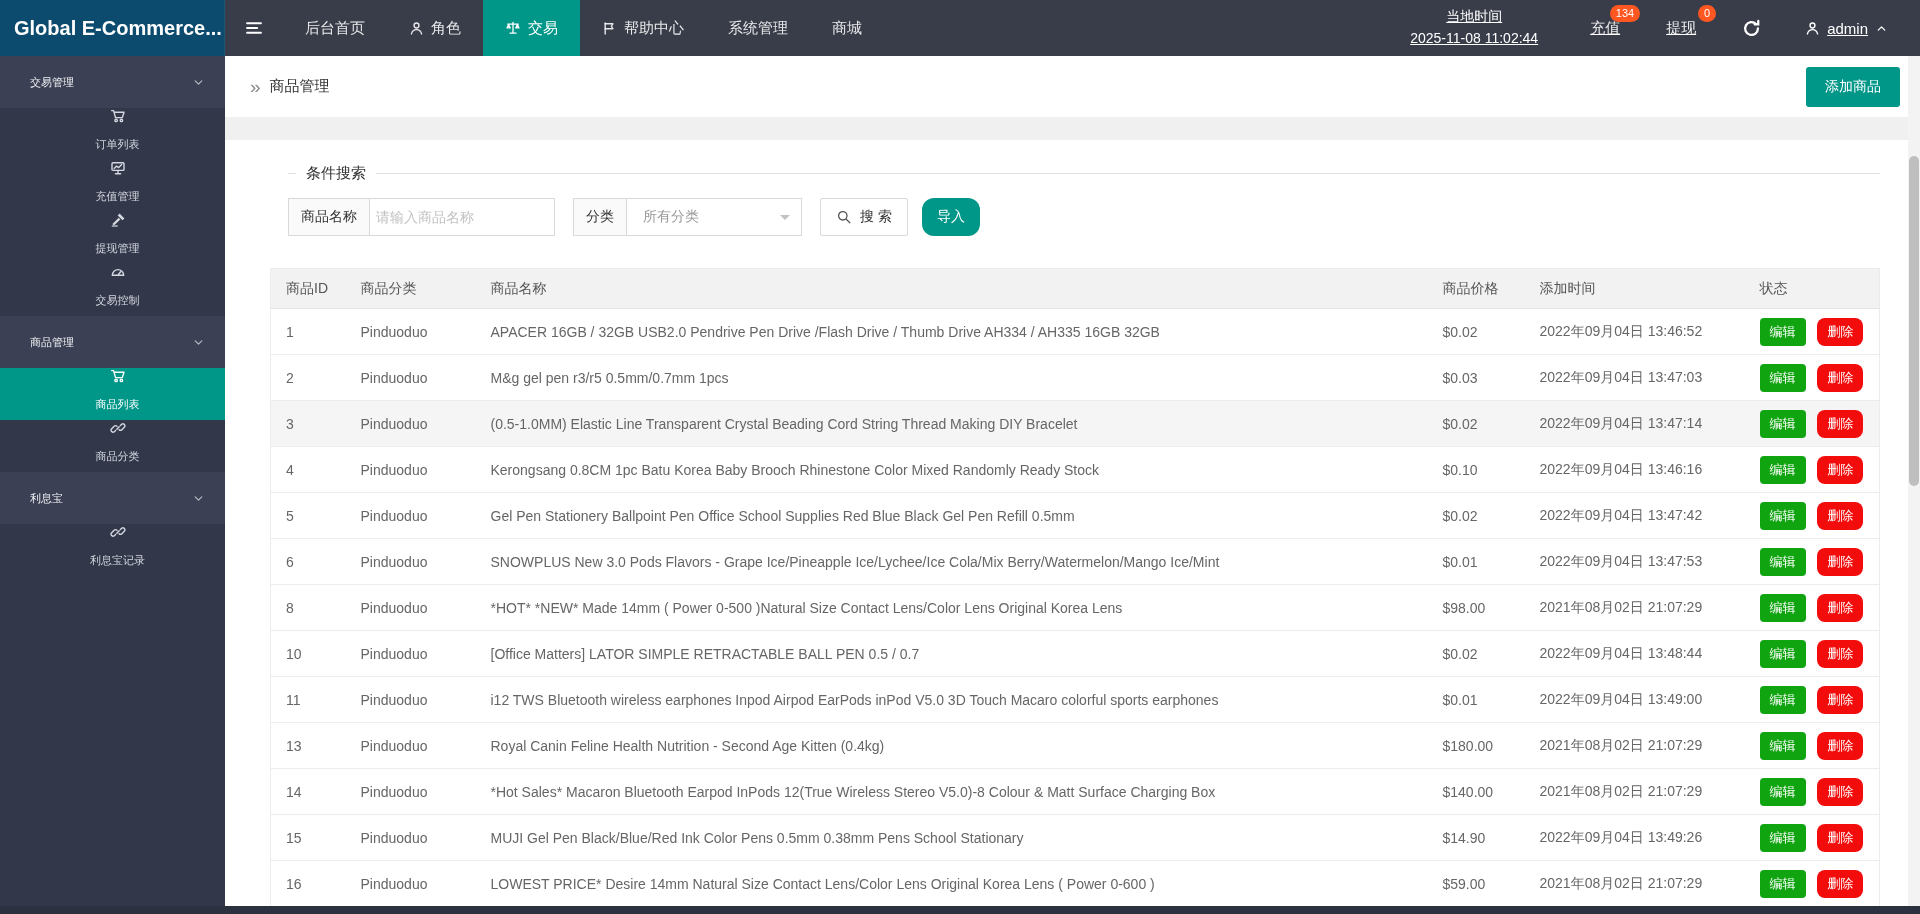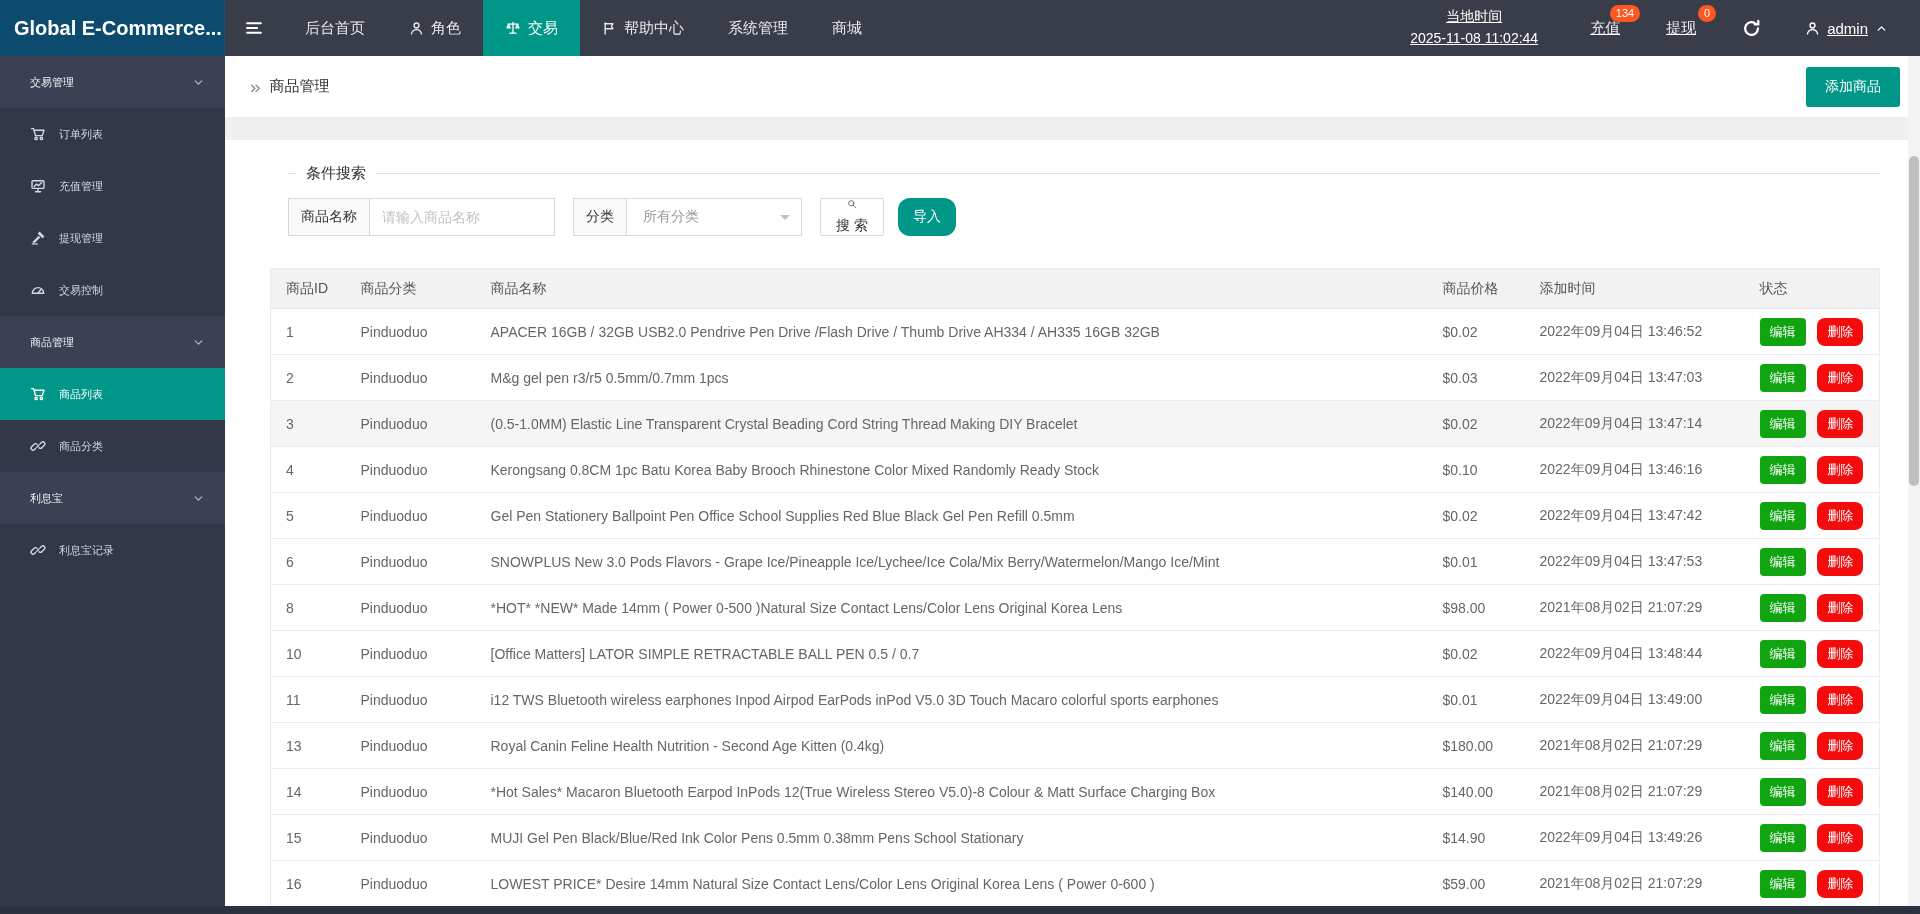--- a/index.html
+++ b/index.html
@@ -21,42 +21,42 @@
   .nav-link { position:relative; font-size:15px; margin-right:46px; cursor:pointer; color:rgba(255,255,255,.92); }
   .badge { position:absolute; top:-14px; right:-20px; background:#FF5722; color:#fff; border-radius:10px; font-size:11px; line-height:1; padding:3px 6px; min-width:18px; text-align:center; }
   .refresh { margin-right:44px; cursor:pointer; display:flex; align-items:center; }
   .user-menu { display:flex; align-items:center; gap:7px; font-size:15px; cursor:pointer; }
   
   .body-wrap { display:flex; height:858px; align-items:stretch; }
   
   .sidebar { width:225px; background:#32374a; flex:0 0 225px; color:#dfe2ea; font-size:11px; }
   .side-item { height:52px; display:flex; align-items:center; padding:0 20px 0 30px; cursor:pointer; position:relative; }
   .side-item.section { background:#3b4054; color:#f2f3f6; }
-  .side-item.leaf { gap:13px; color:#d5d8e0; }
+  .side-item.leaf { gap:13px; color:#d5d8e0;flex-direction:column; }
   .side-item.leaf.active { background:#009688; color:#fff; }
   .side-item .chev { margin-left:auto; opacity:.65; }
   .side-item svg { flex:0 0 auto; }
   
   .main { flex:1; background:#f0f0f1; display:flex; flex-direction:column; min-width:0; }
   .breadcrumb-bar { height:61px; background:#fff; display:flex; align-items:center; padding:0 20px 0 25px; flex:0 0 61px; }
   .bc-icon { color:#8a8a8a; font-size:19px; margin-right:9px; line-height:1; }
   .bc-title { font-size:15px; color:#333; }
   .add-btn { margin-left:auto; background:#009688; color:#fff; border:none; border-radius:3px; height:40px; padding:0 19px; font-size:14px; cursor:pointer; font-family:inherit; }
   .content { background:#fff; margin-top:23px; flex:1; padding:24px 40px 0 45px; overflow:hidden; }
   
   .search-fieldset { border:none; border-top:1px solid #e0e0e0; margin-left:18px; position:relative; }
   .search-fieldset legend { font-size:15px; color:#333; padding:0 10px; margin-left:8px; }
   .search-row { display:flex; align-items:center; margin-top:15px; }
   .input-group { display:flex; height:38px; margin-right:18px; }
   .ig-label { background:#fafafa; border:1px solid #d9d9d9; border-right:none; display:flex; align-items:center; padding:0 12px; font-size:14px; color:#333; white-space:nowrap; }
-  .ig-input { border:1px solid #d9d9d9; width:186px; padding:0 12px; font-size:14px; color:#333; outline:none; font-family:inherit; }
+  .ig-input { border:1px solid #d9d9d9; width:186px; padding:0 6px; font-size:14px; color:#333; outline:none; font-family:inherit; }
   .ig-input::placeholder { color:#c2c2c2; }
   .ig-select { border:1px solid #d9d9d9; width:176px; display:flex; align-items:center; padding:0 28px 0 16px; color:#999; position:relative; background:#fff; cursor:pointer; }
   .caret { position:absolute; right:11px; top:16px; width:0; height:0; border:5px solid transparent; border-top-color:#c2c2c2; }
-  .search-btn { height:38px; border:1px solid #d9d9d9; background:#fff; padding:0 15px; font-size:14px; color:#333; display:flex; align-items:center; gap:8px; margin-right:14px; cursor:pointer; border-radius:2px; font-family:inherit;flex-direction:column; }
+  .search-btn { height:38px; border:1px solid #d9d9d9; background:#fff; padding:0 15px; font-size:14px; color:#333; display:flex; align-items:center; gap:8px; margin-right:14px; cursor:pointer; border-radius:2px; font-family:inherit; }
   .import-btn { height:38px; background:#009688; color:#fff; border:none; padding:0 15px; font-size:14px; border-radius:12px; cursor:pointer; font-family:inherit; }
   
   .product-table { width:100%; border-collapse:collapse; margin-top:32px; table-layout:fixed; font-size:14px; color:#666; border:1px solid #ececec; }
   .product-table thead th { background:#f2f2f2; height:40px; text-align:left; padding-left:15px; font-weight:normal; color:#555; border-bottom:1px solid #e4e4e4; white-space:nowrap; }
   .product-table tbody td { height:46px; padding-left:15px; border-bottom:1px solid #ececec; white-space:nowrap; overflow:hidden; }
   tr.row-highlight { background:#f5f5f5; }
   .btn-edit, .btn-delete { border:none; color:#fff; font-size:13px; padding:5px 10px; border-radius:4px; cursor:pointer; font-family:inherit; }
   .btn-edit { background:#10a410; margin-right:8px; }
   .btn-delete { background:#f20c0c;border-radius:8px; }
   

